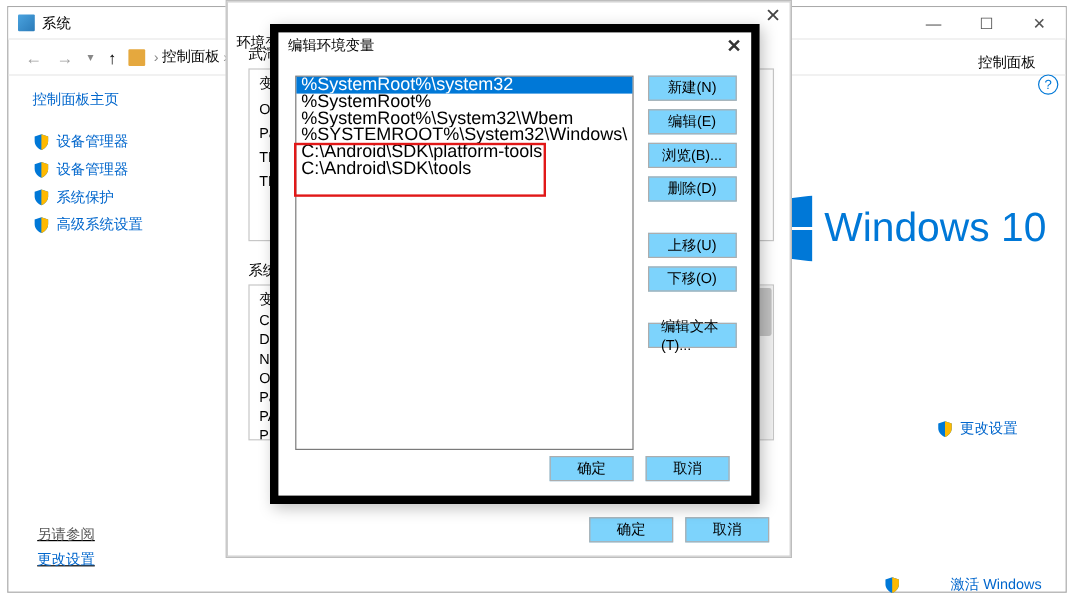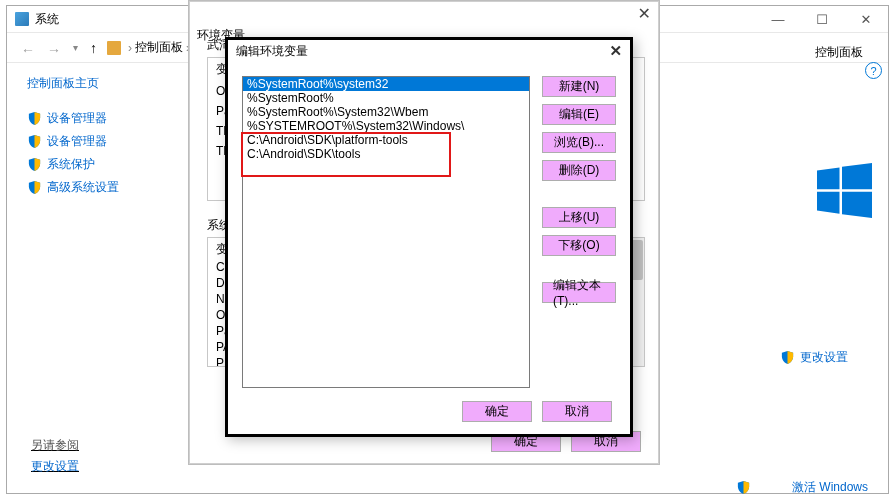--- a/index.html
+++ b/index.html
@@ -39,37 +39,37 @@
 
 
 .env-dialog { position: absolute; left: 188px; top: 0px; width: 472px; height: 465px; background: #fff; border: 1px solid #bdbdbd; box-shadow: 0 0 0 1px #cfcfcf inset; }
 .dlg-titlebar { height: 24px; display:flex; align-items:center; padding: 0 8px; }
 .dlg-title { flex:1;margin-top:44px; }
 .dlg-close { font-size:16px; color:#444; }
 .dlg-body { padding: 12px 14px 0 18px; }
 .section-label { margin-bottom: 3px; }
 .var-list { border: 1px solid #c7c7c7; height: 144px; overflow:hidden; font-size: 12px; background:#fff;}
 .var-row { padding: 3px 8px; border-bottom: 0; white-space:nowrap;}
-.dlg-btn { min-width:70px; height: 21px; border: 1px solid #adadad; background: #f0abfc; display:flex; align-items:center; justify-content:center; padding: 0 10px;}
+.dlg-btn { min-width:70px; height: 21px; border: 1px solid #adadad; background: #7dd3fc; display:flex; align-items:center; justify-content:center; padding: 0 10px;}
 .sys-section { margin-top:16px;}
 .sys-list { border:1px solid #c7c7c7; height:130px; overflow:hidden; position:relative;}
 .sys-list-inner { padding:2px 8px;}
 .sys-list-row { padding:1px 0;}
 .sys-scroll { position:absolute; right:0; top:0; bottom:0; width:16px; background:#f0f0f0; border-left:1px solid #ddd;}
 .sys-scroll .thumb { background:#c1c1c1; width:12px; margin:2px; height:40px; border-radius:2px;}
 .dlg-footer { position:absolute; bottom:12px; right:18px; display:flex; gap:10px;}
 .dlg-footer .dlg-btn { min-width:70px;}
 
 
-.edit-dialog { position: absolute; left: 225px; top: 37px; width: 408px; height: 400px; background:#fff; border:3px solid #000000; box-shadow: 3px 3px 12px rgba(0,0,0,0.25); }
+.edit-dialog { position: absolute; left: 225px; top: 20px; width: 408px; height: 400px; background:#fff; border:7px solid #000000; box-shadow: 3px 3px 12px rgba(0,0,0,0.25); }
 .edit-titlebar { height:22px; display:flex; align-items:center; padding:0 8px;}
 .edit-title { flex:1;}
 .edit-close { font-size:15px; color:#333; font-weight:600;}
 .edit-body { display:flex; padding: 14px 14px 0 14px; gap:12px;}
-.path-list { flex:1; border:1px solid #7a7a7a; height:312px; background:#fff; font-size:12px; position:relative;}
+.path-list { flex:1; border:1px solid #7a7a7a; height:312px; background:#fff; font-size:15px; position:relative;}
 .path-row { padding:0 4px; height:14px; line-height:14px; white-space:nowrap; overflow:hidden;}
 .path-row.sel { background:#0078d7; color:#fff;}
 .highlight-box { position:absolute; border:2px solid #e11818; pointer-events:none;}
 .edit-btns { display:flex; flex-direction:column; gap:7px; width:74px;}
 .edit-btns .dlg-btn { width:74px; height:21px; font-size:12px;}
 .edit-btns .gap { height:12px;}
 .edit-footer { position:absolute; bottom:12px; right:18px; display:flex; gap:10px;}
 </style>
 </head>
 <body>
@@ -135,20 +135,21 @@
       <div style="position:absolute; bottom:18px; left:24px;text-decoration:underline;">
         <div style="color:#555; font-size:12px;">另请参阅</div>
         <div class="see-item">更改设置</div>
       </div>
     </div>
     <div class="right-pane">
       <div class="win10-logo">
         <svg class="logo-sq" viewBox="0 0 88 88">
             <path fill="#0078d7" d="M0 12l36-5v35H0zM40 6l48-6v42H40zM0 46h36v35L0 76zM40 46h48v42l-48-6z"></path>
           </svg>
+        <span class="logo-txt">Windows 10</span>
       </div>
       <div class="change-link">
         <span class="side-shield"><svg viewBox="0 0 16 16">
               <path fill="#0078d7" d="M8 1l6 2v4c0 4-3 7-6 8-3-1-6-4-6-8V3z"></path>
               <path fill="#ffb900" d="M8 1v14c3-1 6-4 6-8V3z"></path>
             </svg></span>
         <span>更改设置</span>
       </div>
       <div class="activate-link">
         <span class="side-shield"><svg viewBox="0 0 16 16">

